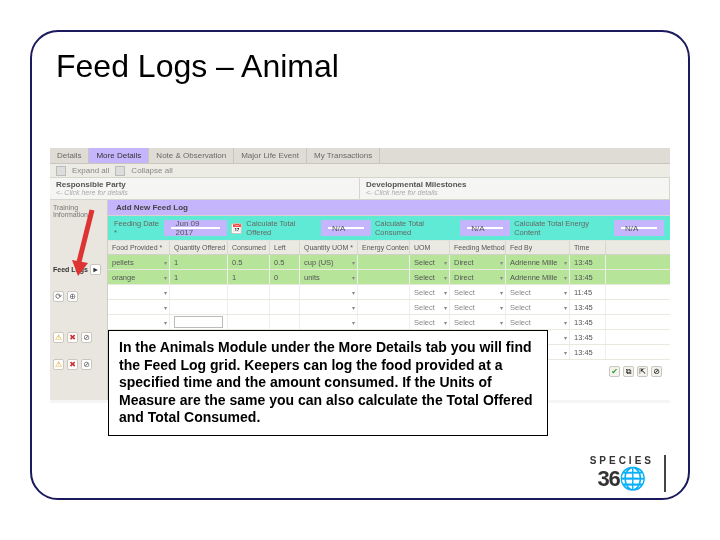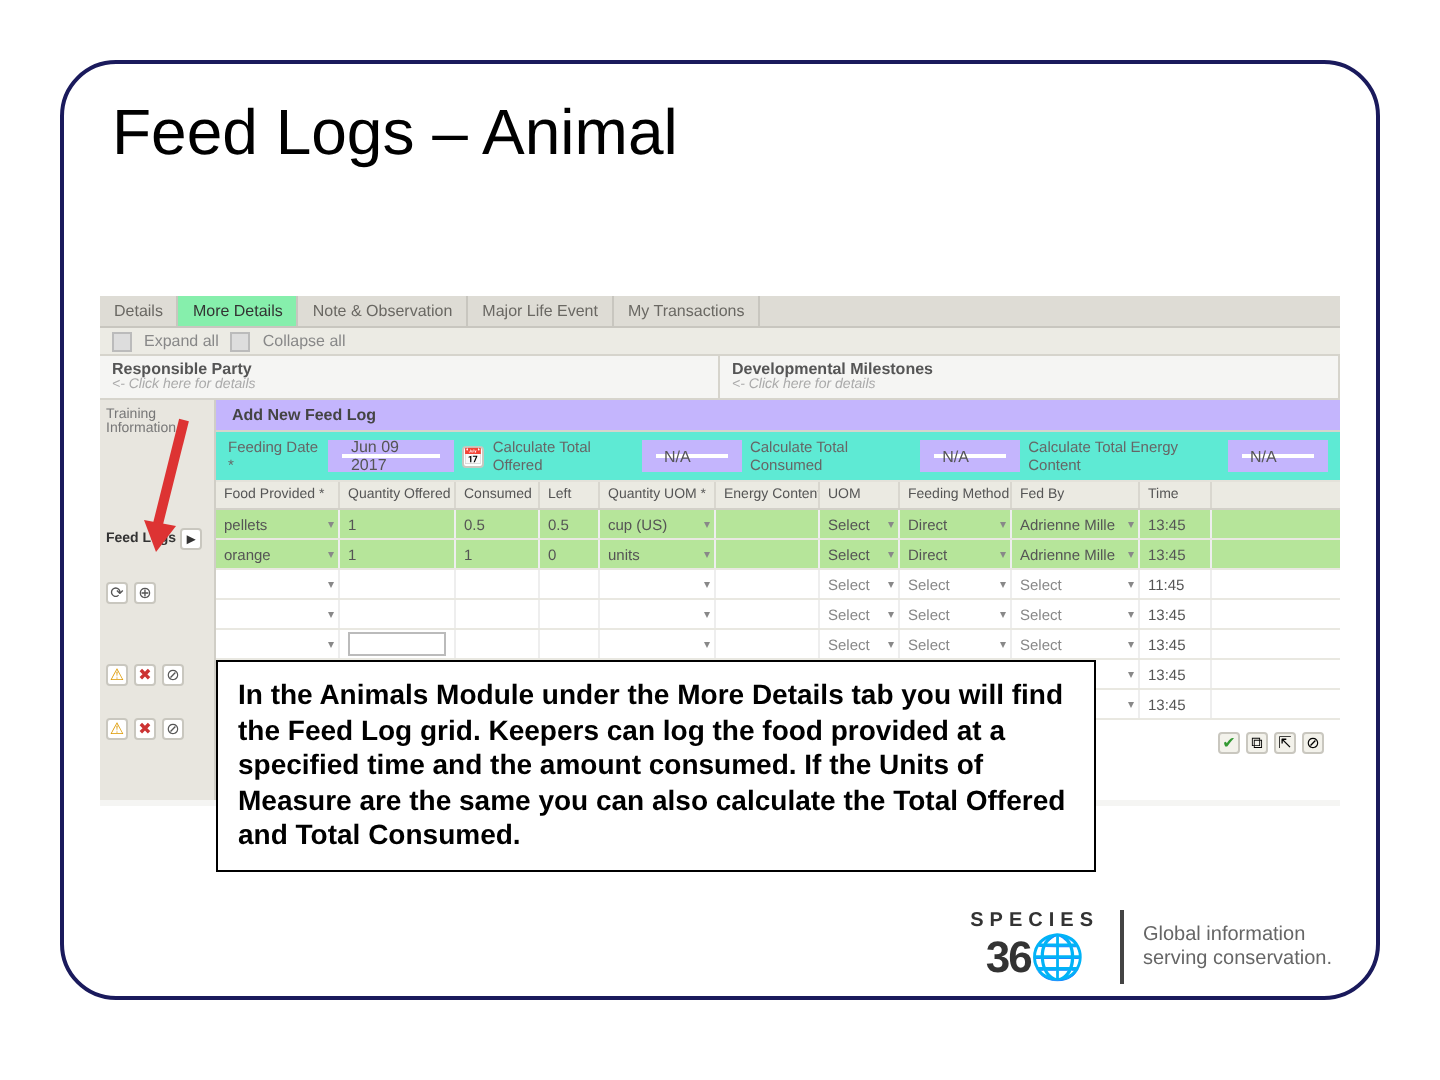--- a/index.html
+++ b/index.html
@@ -2,21 +2,21 @@
 <html><head>
 <meta charset="utf-8">
 <style>
   * { box-sizing: border-box; margin: 0; padding: 0; }
   body { width: 720px; height: 540px; font-family: Arial, sans-serif; position: relative; background: #fff; overflow: hidden; }
   .slide-border { position: absolute; inset: 30px 30px 40px 30px; border: 2px solid #1a1a5c; border-radius: 28px; }
   .title { position: absolute; top: 48px; left: 56px; font-size: 32px; font-weight: 400; color: #000; }
   .app { position: absolute; top: 148px; left: 50px; width: 620px; height: 255px; font-size: 8px; color: #555; background: #f5f5f3; }
   .tabs { display: flex; height: 16px; background: #dedcd5; border-bottom: 1px solid #c8c6bf; }
   .tab { padding: 3px 7px; border-right: 1px solid #c8c6bf; color: #6a6863; }
-  .tab.active { background: #86efac; color: #333; text-align: right; }
+  .tab.active { background: #c4b5fd; color: #333; text-align: right; }
   .toolbar { display: flex; align-items: center; height: 14px; padding: 2px 6px; gap: 6px; background: #ecebe4; border-bottom: 1px solid #d6d4cc; }
   .toolbar span { color: #888; }
   .icon-sq { width: 10px; height: 10px; background: #ddd; border: 1px solid #bbb; display: inline-block; }
   .panels { display: flex; height: 22px; }
   .panel { flex: 1; padding: 2px 6px; border-right: 1px solid #d6d4cc; border-bottom: 1px solid #d6d4cc; }
   .panel-title { font-weight: bold; font-size: 8px; color: #555; }
   .panel-hint { color: #aaa; font-style: italic; font-size: 7px; }
   .main-row { display: flex; height: 200px; }
   .sidebar { width: 58px; background: #e8e6df; border-right: 1px solid #d0ceC6; padding: 4px 3px; display: flex; flex-direction: column; gap: 10px; position: relative; }
   .side-item { font-size: 7px; color: #777; display: flex; align-items: center; gap: 2px; }
@@ -236,17 +236,13 @@
 <div class="callout">In the Animals Module under the More Details tab you will find the Feed Log grid. Keepers can log the food provided at a specified time and the amount consumed. If the Units of Measure are the same you can also calculate the Total Offered and Total Consumed.</div>
 
 <div class="branding">
   <div class="logo">
     <div class="logo-top">SPECIES</div>
     <div class="logo-360">
         <span>36</span>
         <span class="o">🌐</span>
       </div>
   </div>
-  <div class="tag">
-    <div>Global information</div>
-    <div>serving conservation.</div>
-  </div>
 </div>
 
 </body></html>

